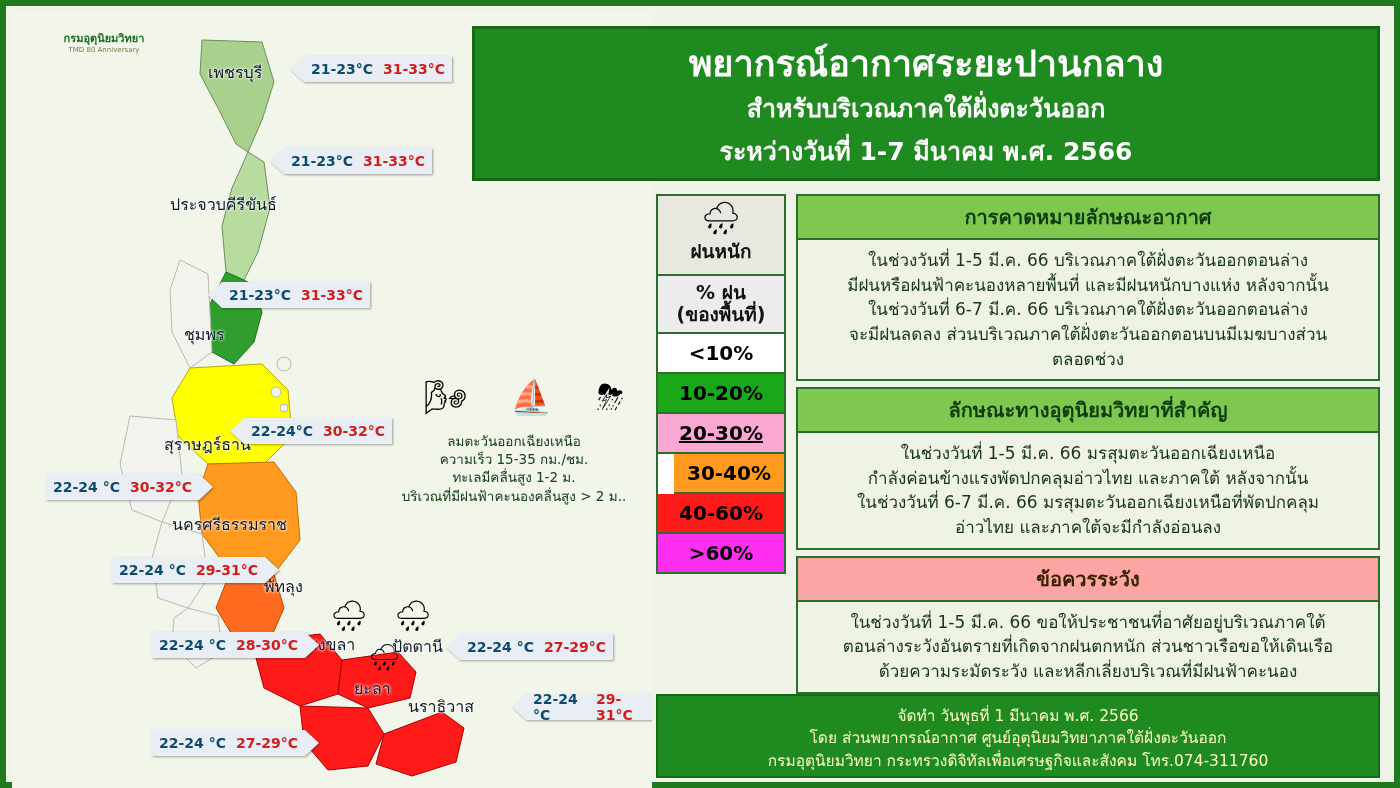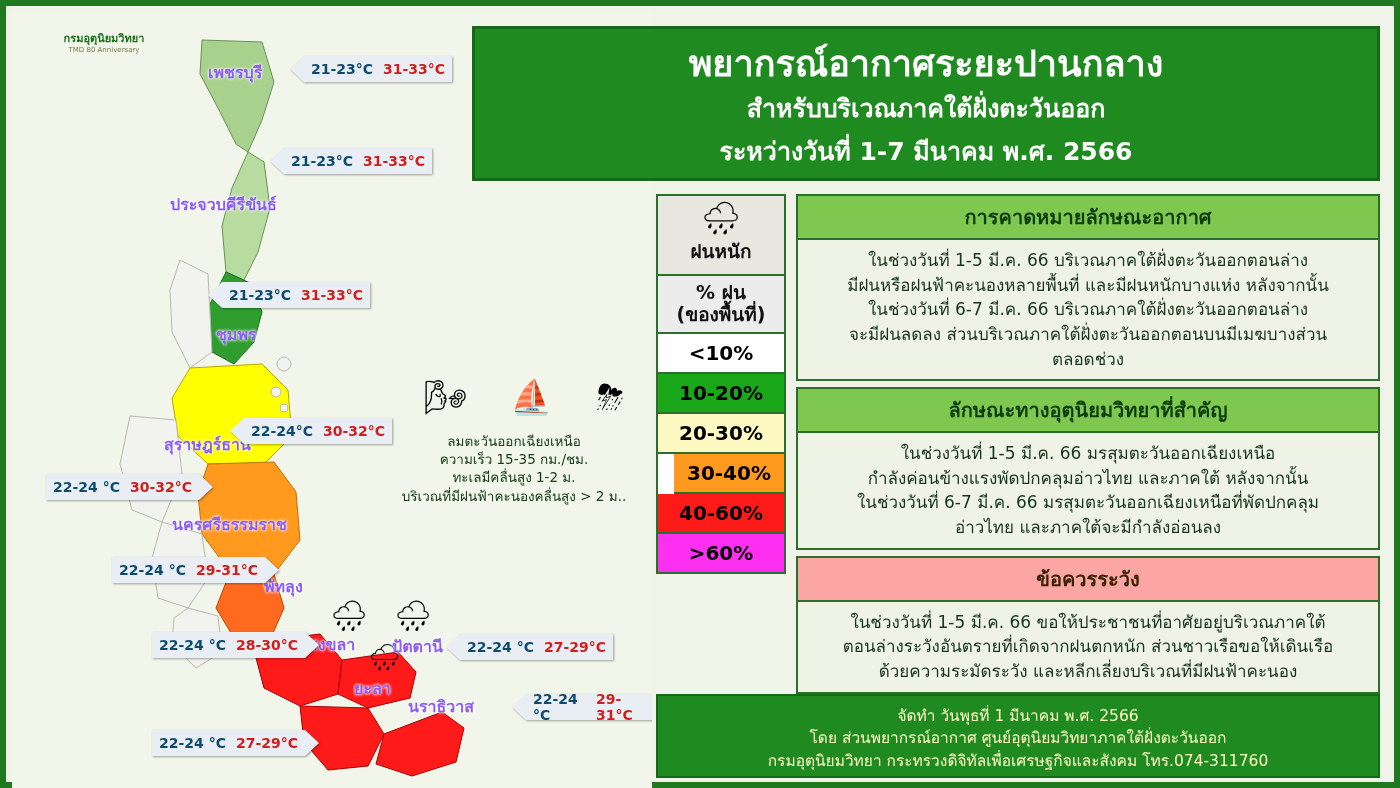--- a/index.html
+++ b/index.html
@@ -49,21 +49,21 @@
   }
   #logo .seal:after{
     content:"";position:absolute;left:9px;top:10px;width:26px;height:28px;
     border:2px solid #cfe6b8;border-radius:50%;
   }
   #logo .cap{
     font-size:11px;font-weight:bold;color:#1c6e1c;margin-top:3px;line-height:1.15;
   }
   #logo .cap small{display:block;font-size:7px;color:#7a7a4a;font-weight:normal;}
   .lbl{
-    position:absolute;color:#8b5cf6;font-weight:bold;font-size:16px;
+    position:absolute;color:#0f172a;font-weight:normal;font-size:16px;
     white-space:nowrap;text-shadow:0 0 3px #fff,0 0 3px #fff;
   }
 
   
   .tchip{
     position:absolute;display:flex;align-items:center;height:26px;
     filter:drop-shadow(1px 1px 1px rgba(0,0,0,.35));
   }
   .tchip .arrow{
     width:0;height:0;border-top:13px solid transparent;border-bottom:13px solid transparent;
@@ -186,21 +186,21 @@
 
     <div id="logo">
       <div class="cap">
         <span>กรมอุตุนิยมวิทยา</span>
         <small>TMD 80  Anniversary</small>
       </div>
     </div>
 
     <div class="lbl" style="left:196px;top:48px;">เพชรบุรี</div>
     <div class="lbl" style="left:158px;top:180px;">ประจวบคีรีขันธ์</div>
-    <div class="lbl" style="left:172px;top:310px;margin-left:32px;">ชุมพร</div>
+    <div class="lbl" style="left:172px;top:310px;">ชุมพร</div>
     <div class="lbl" style="left:152px;top:420px;">สุราษฎร์ธานี</div>
     <div class="lbl" style="left:160px;top:500px;">นครศรีธรรมราช</div>
     <div class="lbl" style="left:252px;top:562px;">พัทลุง</div>
     <div class="lbl" style="left:296px;top:620px;">สงขลา</div>
     <div class="lbl" style="left:380px;top:622px;">ปัตตานี</div>
     <div class="lbl" style="left:342px;top:664px;">ยะลา</div>
     <div class="lbl" style="left:396px;top:682px;">นราธิวาส</div>
 
     <div class="tchip left" style="left:278px;top:44px;">
       <div class="arrow"></div>
@@ -301,21 +301,21 @@
 
   <div id="legend">
     <div class="head">
       <div class="ic">🌧</div>
       <div class="t">ฝนหนัก</div>
     </div>
     <div class="pct" style="white-space:pre-line;">% ฝน
 (ของพื้นที่)</div>
     <div class="lrow" style="background:#ffffff;">&lt;10%</div>
     <div class="lrow" style="background:#1aa81a;">10-20%</div>
-    <div class="lrow" style="background:#fef9c3;">20-30%</div>
+    <div class="lrow" style="background:#f9a8d4;text-decoration:underline;">20-30%</div>
     <div class="lrow" style="background:#ff9a1f;margin-left:16px;">30-40%</div>
     <div class="lrow" style="background:#ff1a1a;">40-60%</div>
     <div class="lrow" style="background:#ff2ff2;">&gt;60%</div>
   </div>
 
   <div id="right">
     <div class="sec-head">การคาดหมายลักษณะอากาศ</div>
     <div class="sec-body" style="white-space:pre-line;">ในช่วงวันที่ 1-5 มี.ค. 66 บริเวณภาคใต้ฝั่งตะวันออกตอนล่าง
 มีฝนหรือฝนฟ้าคะนองหลายพื้นที่ และมีฝนหนักบางแห่ง หลังจากนั้น
 ในช่วงวันที่ 6-7 มี.ค. 66 บริเวณภาคใต้ฝั่งตะวันออกตอนล่าง

